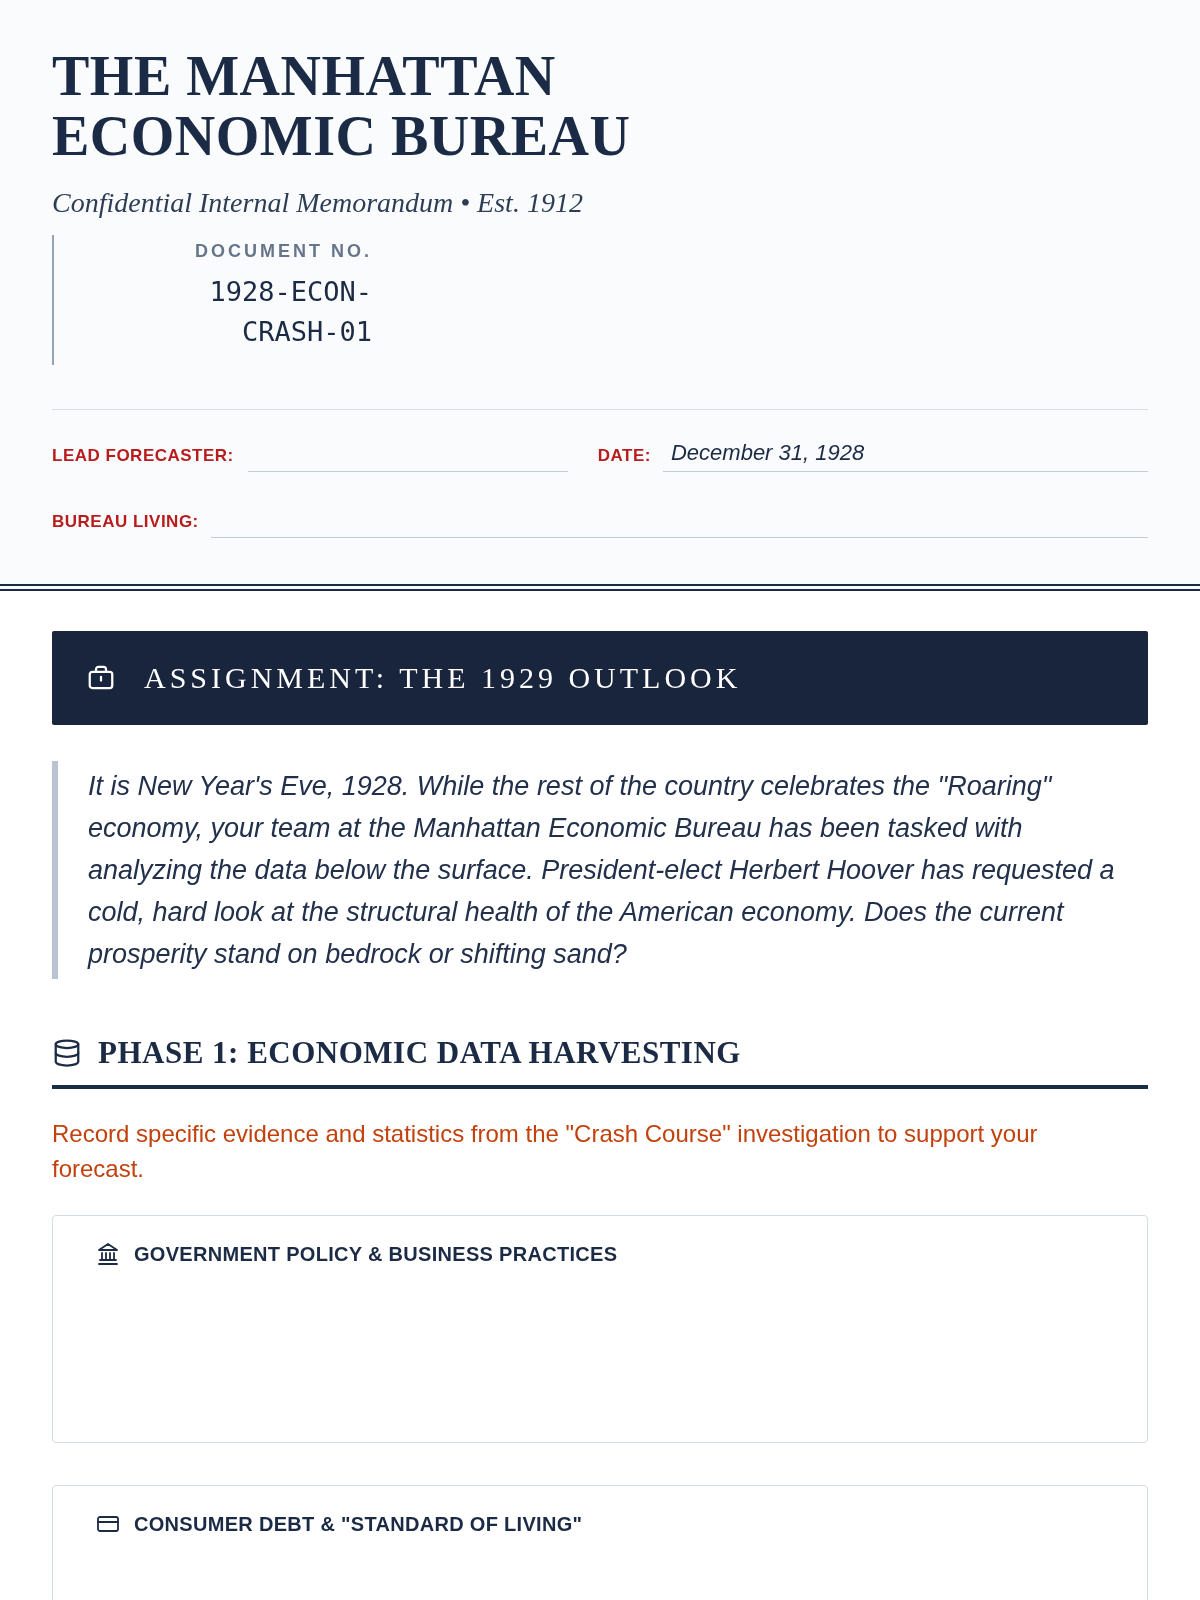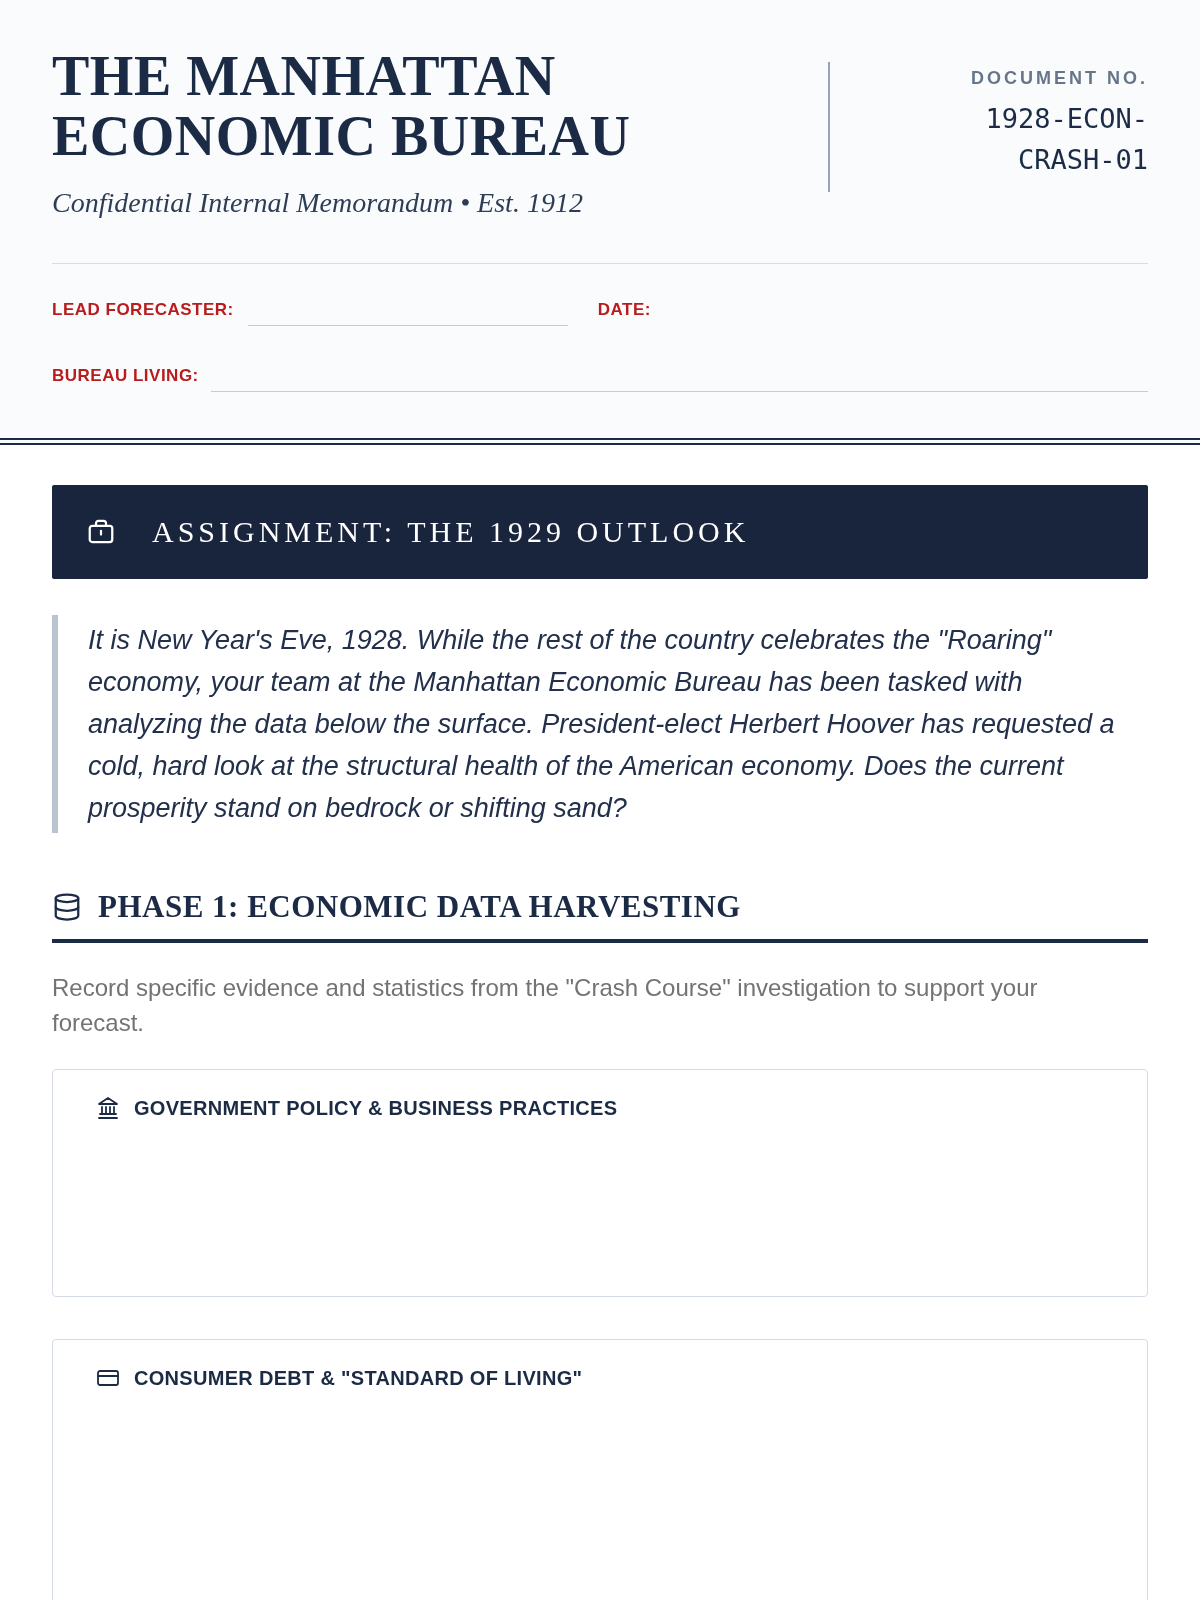--- a/index.html
+++ b/index.html
@@ -9,21 +9,21 @@
     font-family:"Liberation Sans", sans-serif;
     color:#1c2b45;
   }
 
   
   .header {
     background:#fafbfc;
     padding:46px 52px 0 52px;
     border-bottom:7px double #1c2b45;
   }
-  .header-top { display:flex; justify-content:space-between; }
+  .header-top { display:flex; justify-content:space-between;flex-direction:column; }
   .masthead { flex:1; }
   .bureau-title {
     font-family:"Liberation Serif", serif;
     font-weight:700; font-size:56px; line-height:1.08;
     color:#1c2b45; max-width:660px; letter-spacing:.5px;
   }
   .bureau-subtitle {
     margin-top:20px;
     font-family:"Liberation Serif", serif;
     font-style:italic; font-size:28px; color:#2e3d56;
@@ -63,21 +63,21 @@
     flex:1; margin-left:12px;
     font-style:italic; font-size:22px; color:#1c2b45; padding:0 4px 4px 8px;
   }
   .blank-agents { flex:1; margin-left:12px; }
 
   
   .main { padding:40px 52px; }
 
   .banner {
     background:#19243d; color:#ffffff; border-radius:2px;
-    display:flex; align-items:center; gap:36px;
+    display:flex; align-items:center; gap:28px;
     padding:30px 34px;
     font-family:"Liberation Serif", serif;
     font-size:30px; letter-spacing:4px;
   }
   .banner svg { width:30px; height:30px; flex:none; }
 
   .brief {
     margin-top:36px;
     border-left:6px solid #b9c3d2;
     padding:4px 20px 4px 30px;
@@ -91,21 +91,21 @@
     padding-bottom:14px;
     border-bottom:4px solid #1c2b45;
     font-family:"Liberation Serif", serif;
     font-weight:700; font-size:31px; color:#1c2b45;
     letter-spacing:.5px;
   }
   .phase-heading svg { width:30px; height:30px; flex:none; color:#1c2b45; }
 
   .phase-intro {
     margin-top:28px;
-    font-size:24px; line-height:1.45; color:#737373;
+    font-size:24px; line-height:1.45; color:#c2410c;
     max-width:1010px;
   }
 
   .card {
     margin-top:28px;
     border:1px solid #d5dbe4; border-radius:4px;
     padding:26px 43px;
     background:#ffffff;
   }
   .card + .card { margin-top:42px; }
@@ -133,20 +133,21 @@
     </div>
   </div>
 
   <hr class="header-rule">
 
   <div class="form-area">
     <div class="form-row">
       <span class="field-label">LEAD FORECASTER:</span>
       <input class="blank blank-forecaster" value="" style="">
       <span class="field-label">DATE:</span>
+      <input class="blank blank-date" value="December 31, 1928" style="">
     </div>
     <div class="form-row">
       <span class="field-label">BUREAU LIVING:</span>
       <input class="blank blank-agents" value="" style="">
     </div>
   </div>
 </div>
 
 <div class="main">
 

